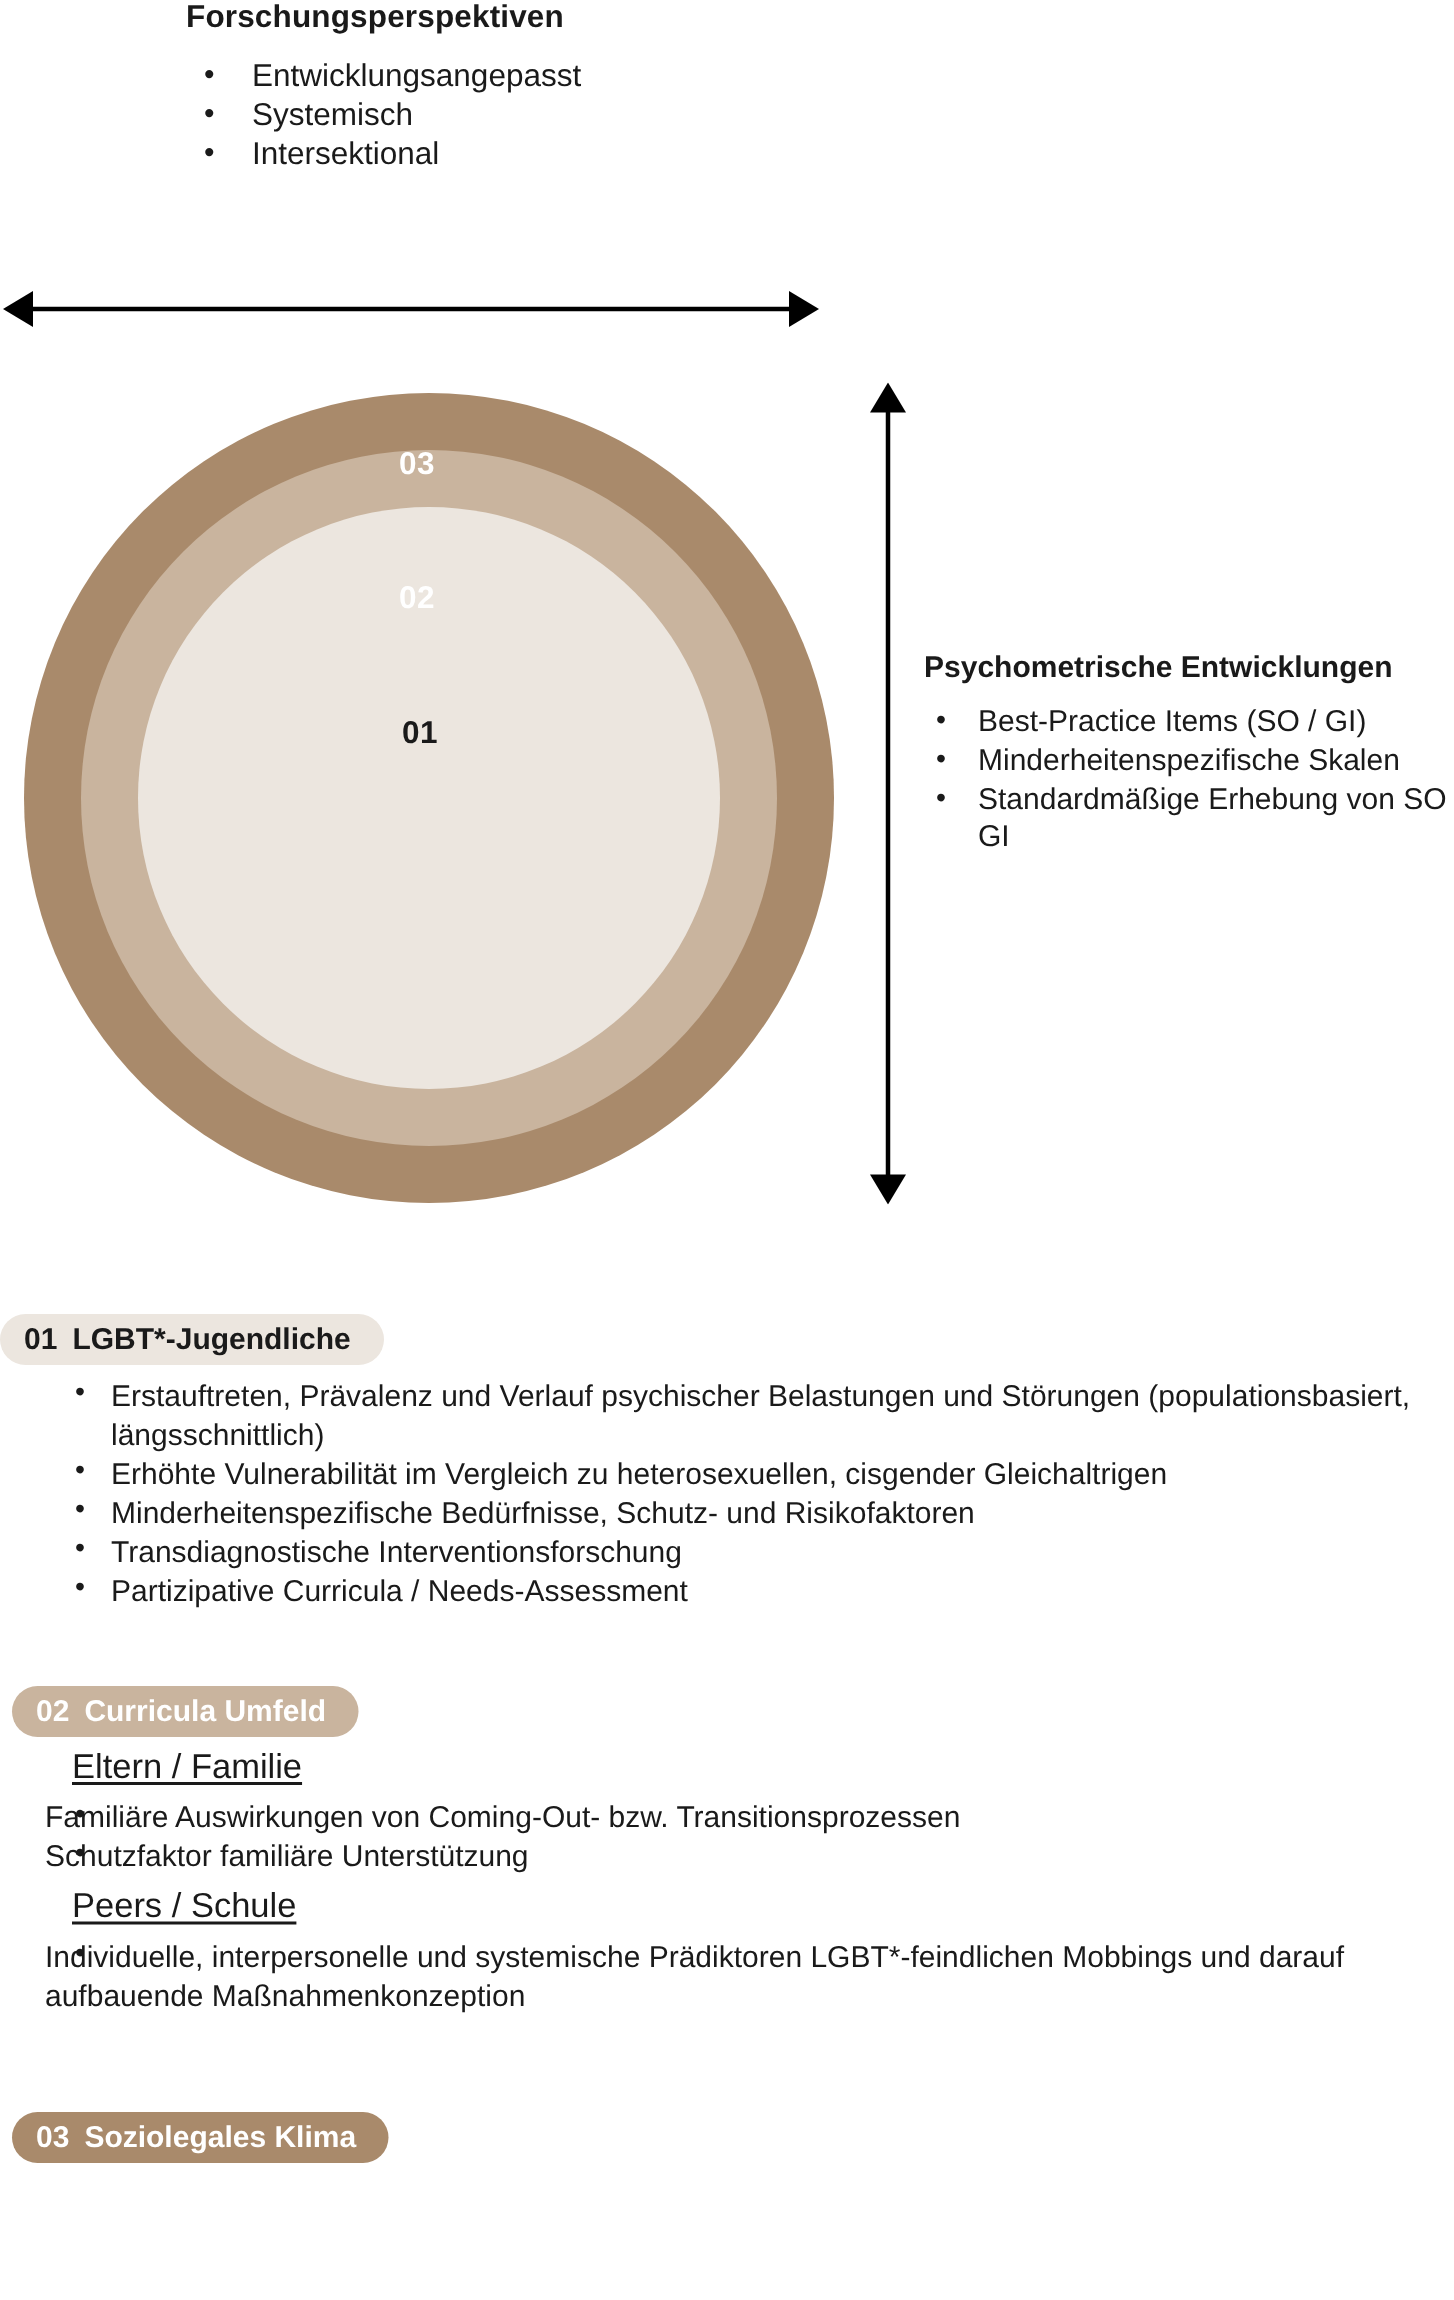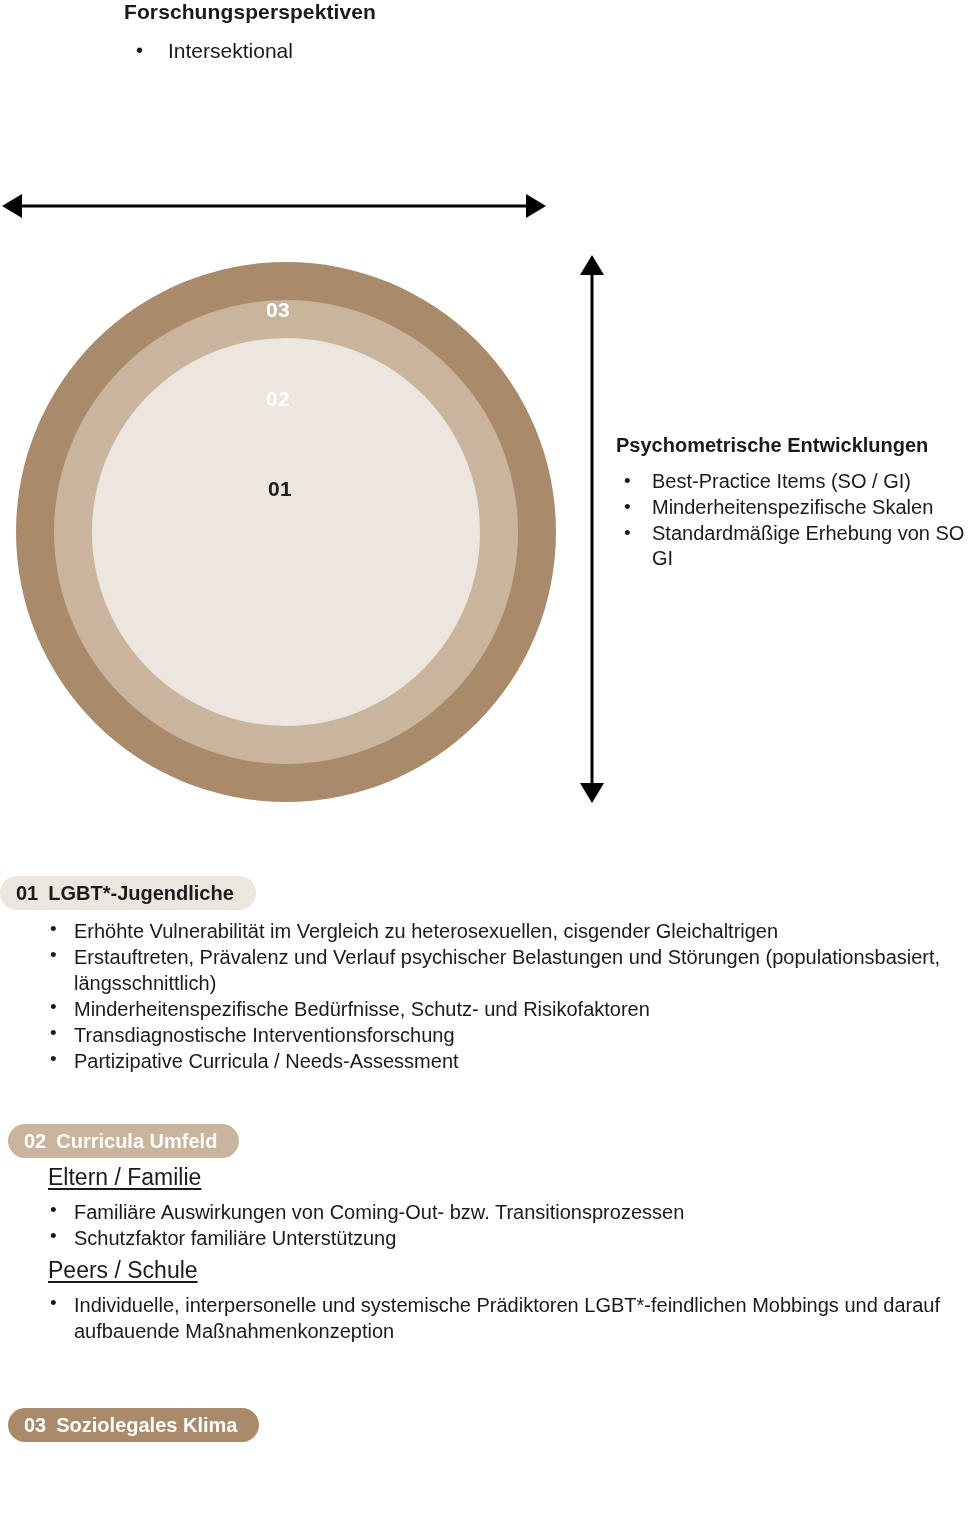--- a/index.html
+++ b/index.html
@@ -183,34 +183,36 @@
     left: 50px;
     top: -2px;
     font-size: 19px;
   }
   .sub-head {
     font-size: 23px;
     margin: 6px 0 2px 48px;
     text-decoration: underline;
     text-underline-offset: 3px;
   }
-  .sec-list.tight li { padding-left: 74px; }
+  .sec-list.tight li { padding-left: 30px; }
 
   .sec-01 { top: 876px; }
   .sec-02 { top: 1124px; }
   .sec-03 { top: 1408px; }
 </style>
 </head>
 <body>
 
 <div class="page">
 
   <div class="persp-block">
     <div class="persp-title">Forschungsperspektiven</div>
     <ul class="persp-list">
+      <li>Entwicklungsangepasst</li>
+      <li>Systemisch</li>
       <li>Intersektional</li>
     </ul>
   </div>
 
   <div class="h-arrow">
     <svg width="545" height="40" viewBox="0 0 545 40" xmlns="http://www.w3.org/2000/svg">
       <line x1="16" y1="20" x2="528" y2="20" stroke="#000000" stroke-width="3"></line>
       <polygon points="0,20 20,8 20,32" fill="#000000"></polygon>
       <polygon points="544,20 524,8 524,32" fill="#000000"></polygon>
     </svg>
@@ -241,22 +243,22 @@
       <li>Standardmäßige Erhebung von SO / GI</li>
     </ul>
   </div>
 
   <div class="section sec-01">
     <div class="sec-head head-01">
       <span class="num">01</span>
       <span>LGBT*-Jugendliche</span>
     </div>
     <ul class="sec-list">
+      <li>Erstauftreten, Prävalenz und Verlauf psychischer Belastungen und Störungen (populationsbasiert, längsschnittlich)</li>
       <li>Erhöhte Vulnerabilität im Vergleich zu heterosexuellen, cisgender Gleichaltrigen</li>
-      <li>Erstauftreten, Prävalenz und Verlauf psychischer Belastungen und Störungen (populationsbasiert, längsschnittlich)</li>
       <li>Minderheitenspezifische Bedürfnisse, Schutz- und Risikofaktoren</li>
       <li>Transdiagnostische Interventionsforschung</li>
       <li>Partizipative Curricula / Needs-Assessment</li>
     </ul>
   </div>
 
   <div class="section sec-02">
     <div class="sec-head head-02">
       <span class="num">02</span>
       <span>Curricula Umfeld</span>

